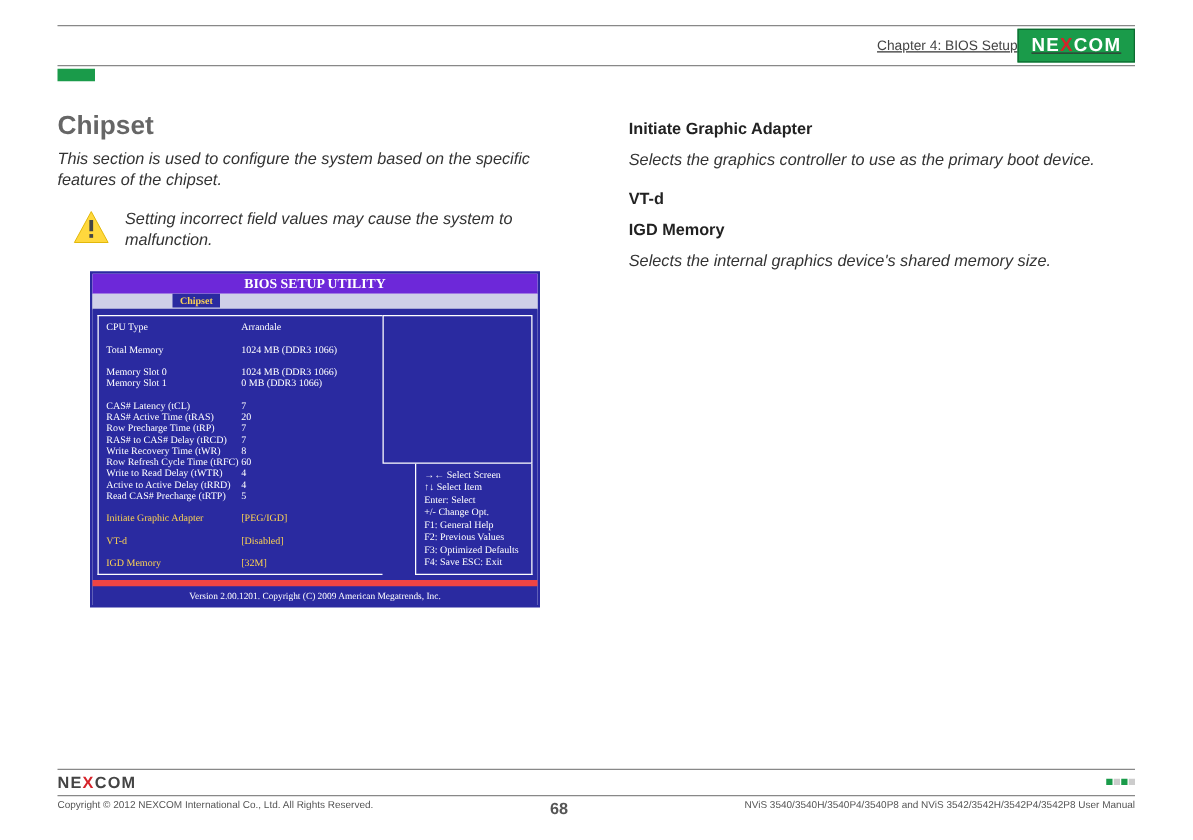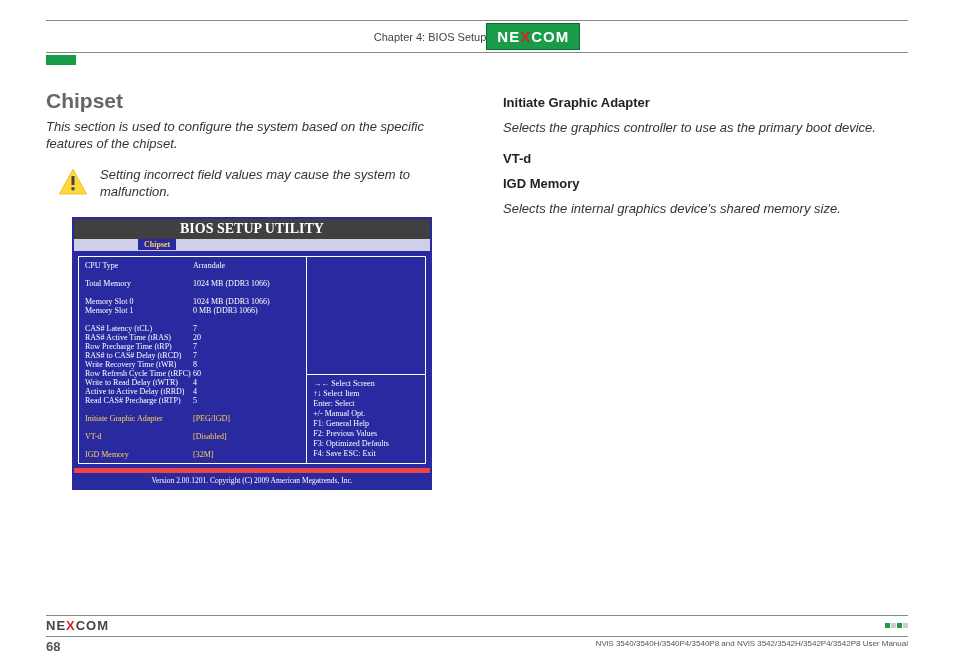--- a/index.html
+++ b/index.html
@@ -1,43 +1,43 @@
 <!DOCTYPE html>
 <html><head>
 <meta charset="utf-8">
 <style>
   * { box-sizing: border-box; margin: 0; padding: 0; }
   body { width: 954px; height: 672px; font-family: Arial, Helvetica, sans-serif; background: #fff; color: #333; position: relative; }
   .page { padding: 20px 46px 0 46px; }
   .top-rule { border-top: 1px solid #888; margin-bottom: 2px; }
-  .header-row { display: flex; justify-content: center; align-items: center; margin-bottom: 2px; }
+  .header-row { display: flex; justify-content: flex-end; align-items: center; margin-bottom: 2px; text-decoration: underline; }
   .chapter { font-size: 11px; color: #444; }
   .logo-box { background: #1a9b4a; color: #fff; font-weight: bold; padding: 4px 10px; font-size: 15px; letter-spacing: 1px; border: 1px solid #0d6b30; }
   .logo-box .x { color: #d6232a; }
   .header-rule { border-top: 1px solid #888; margin-bottom: 2px; }
   .green-tab { width: 30px; height: 10px; background: #1a9b4a; margin-bottom: 24px; }
   .columns { display: flex; gap: 52px; justify-content: center; }
   .col { flex: 1; }
 
   h2.main-h { font-size: 21px; color: #666; font-weight: 600; margin-bottom: 6px; }
   p.body { font-size: 13px; color: #333; line-height: 1.3; margin-bottom: 14px; font-style: italic; }
   .warning-row { display: flex; align-items: flex-start; gap: 12px; margin: 10px 0 16px 12px; }
   .warn-icon { width: 30px; height: 30px; flex-shrink: 0; }
   .sub-h { font-size: 13px; font-weight: bold; color: #222; margin: 6px 0 10px 0; }
 
   
   .bios { width: 360px; margin-left: 26px; border: 2px solid #2a2aa0; font-family: "Times New Roman", serif; font-size: 8px; color: #fff; }
-  .bios-title { background: #404040; text-align: center; font-weight: bold; font-size: 14px; padding: 2px 0; }
+  .bios-title { background: #6d28d9; text-align: center; font-weight: bold; font-size: 11px; padding: 2px 0; }
   .bios-tab-row { background: #cfcfe8; color: #000; font-size: 8px; padding: 0 0 1px 64px; border-bottom: 1px solid #2a2aa0; }
   .bios-tab { background: #2a2aa0; color: #fcd253; font-weight: bold; padding: 1px 6px; display: inline-block; }
   .bios-body { background: #2a2aa0; padding: 4px 4px 4px 4px; display: flex; gap: 0; }
   .bios-left { flex: 1.8; border: 1px solid #fff; border-right: none; padding: 4px 6px; }
   .bios-right-col { flex: 1; display: flex; flex-direction: column; }
   .bios-right-top { flex: 1.5; border: 1px solid #fff; border-left: 1px solid #fff; }
-  .bios-right-bot { border: 1px solid #fff; border-top: none; padding: 4px 6px; line-height: 1.25; }
+  .bios-right-bot { border: 1px solid #fff; border-top: none; padding: 4px 6px; line-height: 1.25; margin-left: 26px; }
   .b-row { display: flex; }
   .b-label { width: 108px; }
   .b-val { flex: 1; }
   .opt { color: #fcd253; }
   .bios-footer { background: #2a2aa0; color: #fff; text-align: center; font-size: 7.5px; padding: 3px 0; border-top: 5px solid #ef4444; }
 
   
   .page-footer { position: absolute; bottom: 18px; left: 46px; right: 46px; }
   .foot-rule { border-top: 1px solid #888; margin-bottom: 2px; }
   .foot-row { display: flex; justify-content: space-between; align-items: center; }
@@ -157,21 +157,21 @@
                 <span class="b-label">IGD Memory</span>
                 <span class="b-val">[32M]</span>
               </div>
             </div>
           <div class="bios-right-col">
             <div class="bios-right-top"></div>
             <div class="bios-right-bot">
               <div>→←   Select Screen</div>
               <div>↑↓     Select Item</div>
               <div>Enter: Select</div>
-              <div>+/-     Manual Opt.</div>
+              <div>+/-     Change Opt.</div>
               <div>F1:    General Help</div>
               <div>F2:    Previous Values</div>
               <div>F3:    Optimized Defaults</div>
               <div>F4:    Save   ESC: Exit</div>
             </div>
           </div>
         </div>
         <div class="bios-footer">Version 2.00.1201. Copyright (C) 2009 American Megatrends, Inc.</div>
       </div>
     </div>
@@ -194,16 +194,17 @@
     </div>
     <div class="pixel-deco">
       <span></span>
         <span class="d"></span>
         <span></span>
         <span class="d"></span>
     </div>
   </div>
   <div class="foot-rule2"></div>
   <div class="foot-bottom">
+    <div>Copyright © 2012 NEXCOM International Co., Ltd. All Rights Reserved.</div>
     <div class="page-num">68</div>
     <div>NViS 3540/3540H/3540P4/3540P8 and NViS 3542/3542H/3542P4/3542P8 User Manual</div>
   </div>
 </div>
 
 </body></html>

